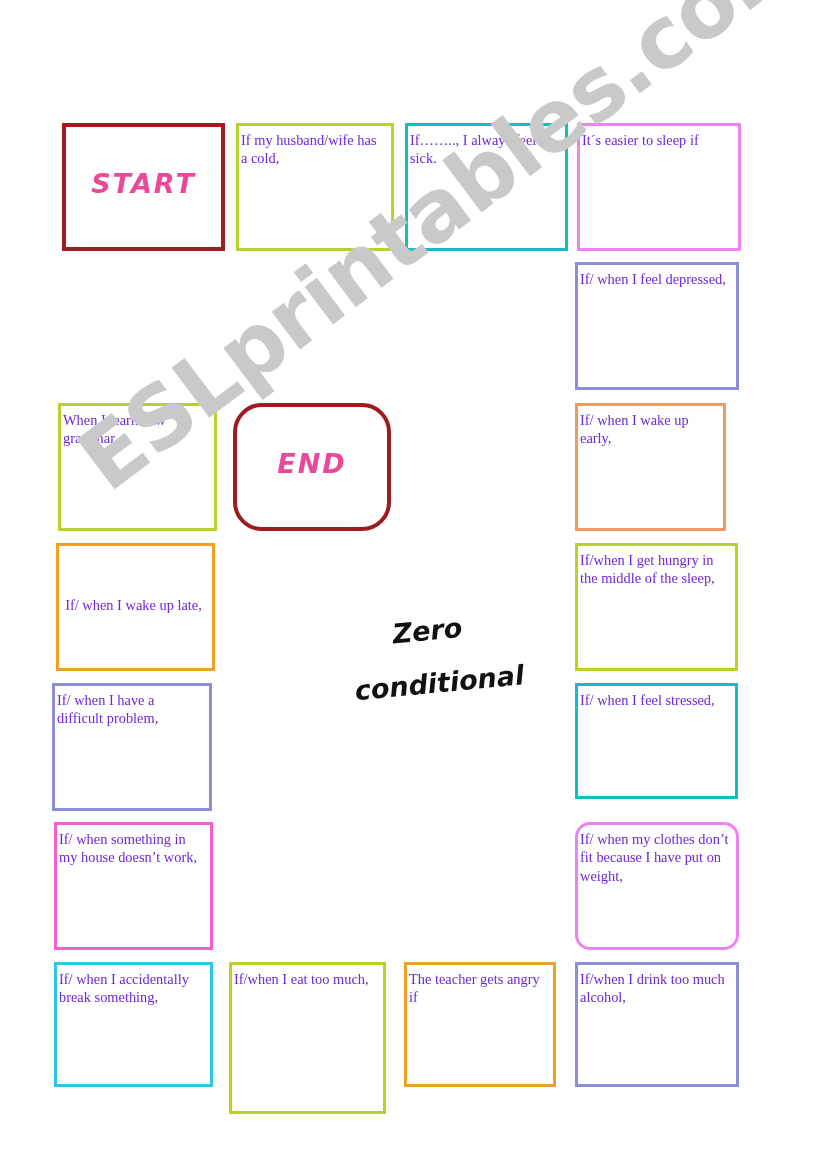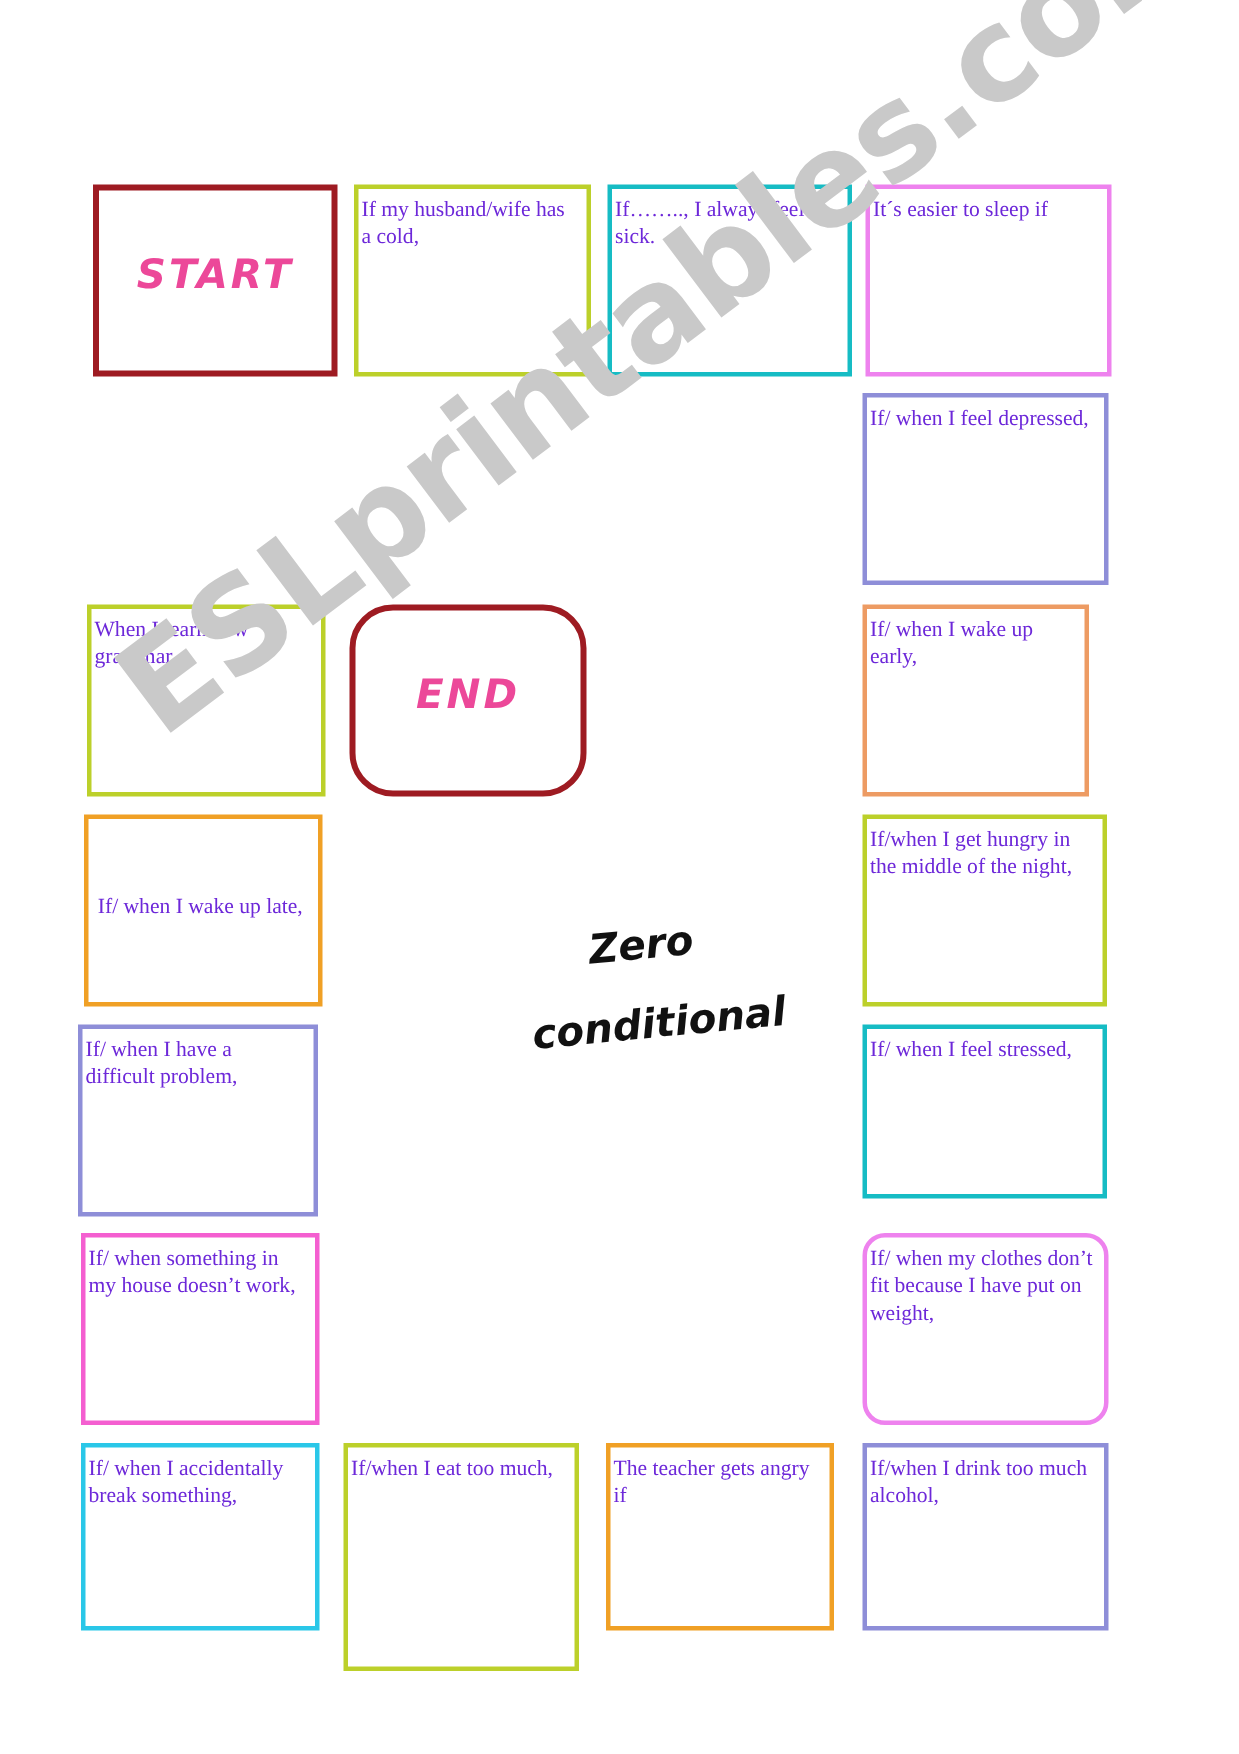--- a/index.html
+++ b/index.html
@@ -134,21 +134,21 @@
 
   <div class="cell" style="left:575px; top:262px; width:164px; height:128px; border-color:#8e8ed8;">
     <div class="txt">If/ when I feel depressed,</div>
   </div>
 
   <div class="cell" style="left:575px; top:403px; width:151px; height:128px; border-color:#ed9b63;">
     <div class="txt">If/ when I wake up early,</div>
   </div>
 
   <div class="cell" style="left:575px; top:543px; width:163px; height:128px; border-color:#bcd02a;">
-    <div class="txt">If/when I get hungry in the middle of the night,</div>
+    <div class="txt">If/when I get hungry in the middle of the sleep,</div>
   </div>
 
   <div class="cell" style="left:575px; top:683px; width:163px; height:116px; border-color:#16bcc4;padding-left:44px;">
     <div class="txt">If/ when I feel stressed,</div>
   </div>
 
   <div class="cell" style="left:575px; top:822px; width:164px; height:128px; border-color:#ee82ee;border-radius:15px;">
     <div class="txt">If/ when my clothes don’t fit because I have put on weight,</div>
   </div>
 

